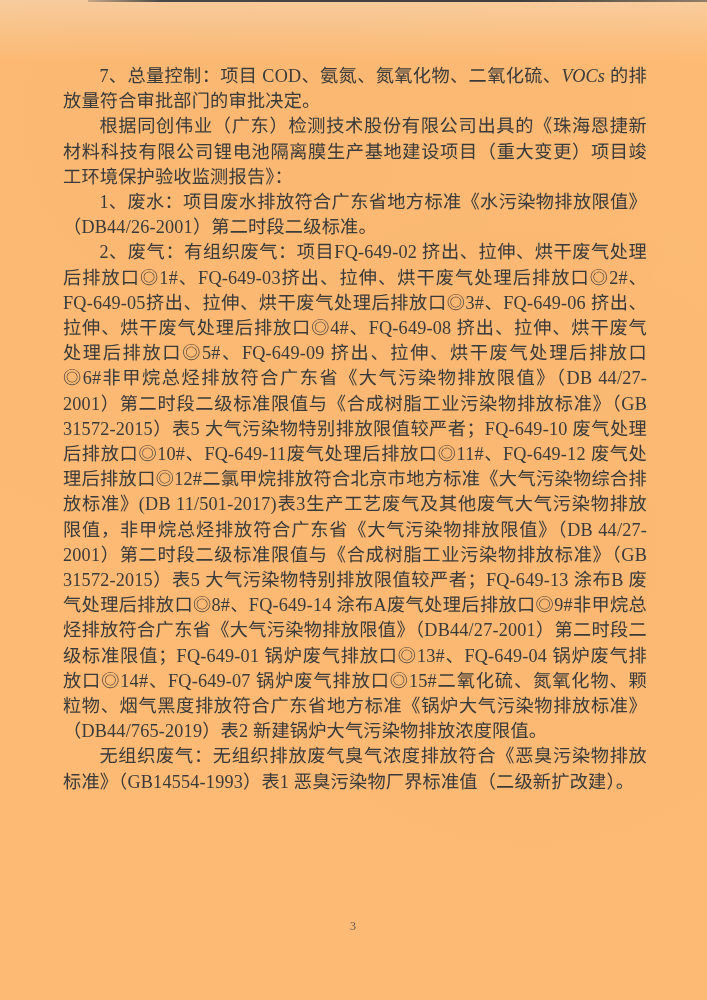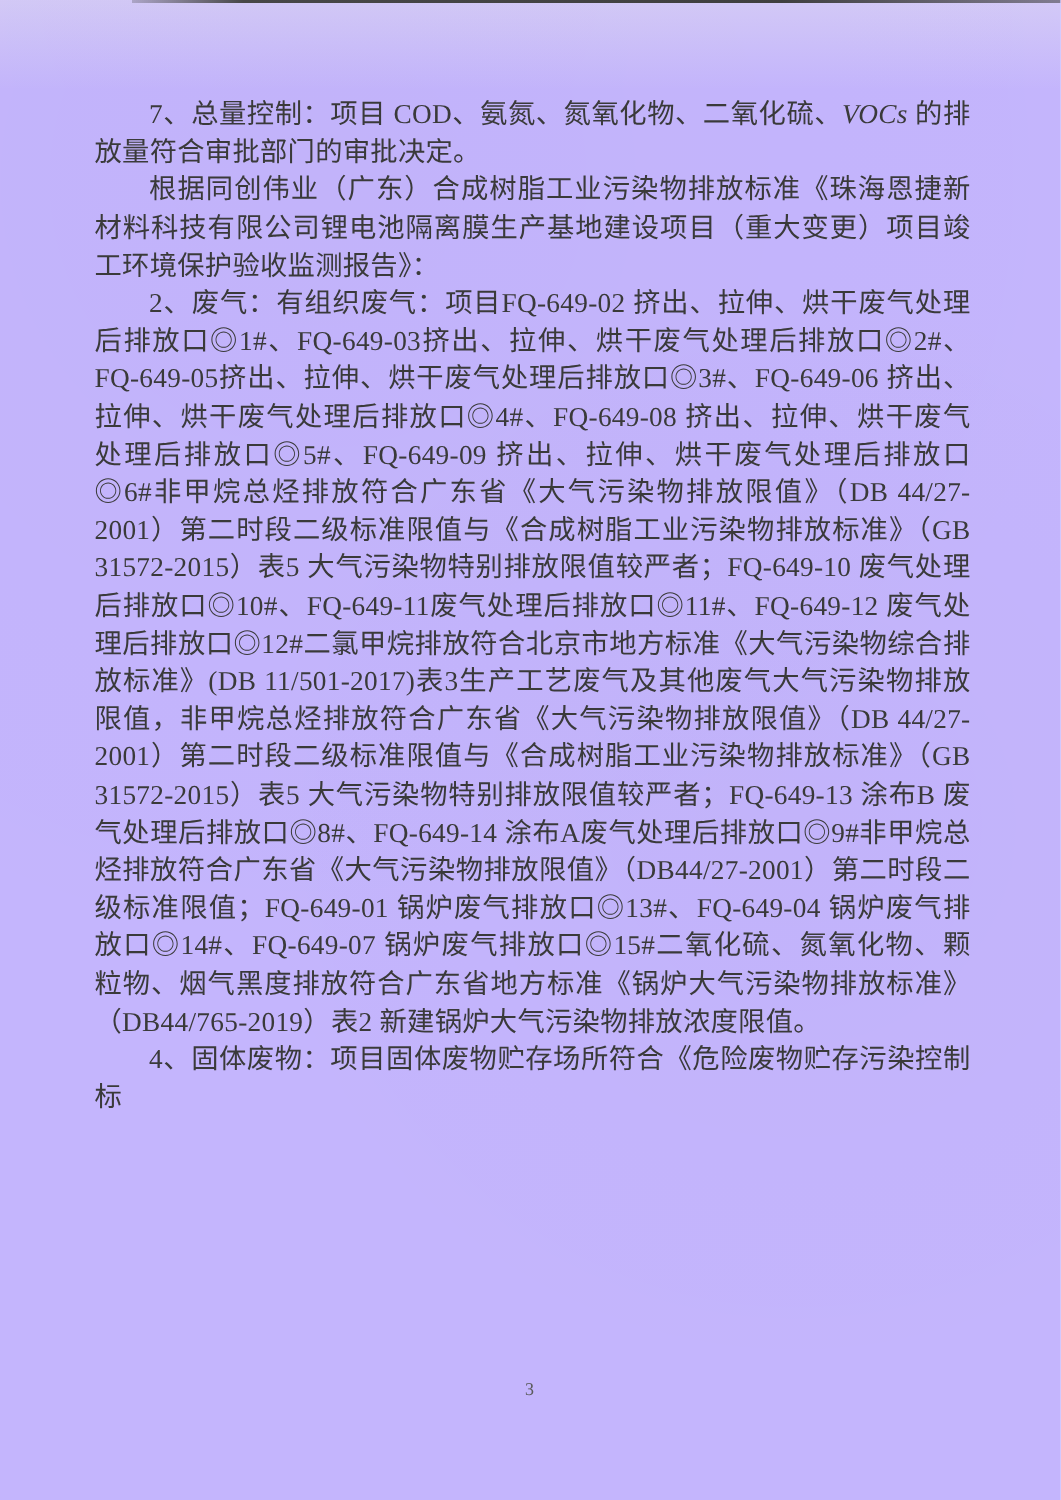--- a/index.html
+++ b/index.html
@@ -9,21 +9,21 @@
   body {
     width: 707px;
     height: 1000px;
     background: #ffffff;
     font-family: "Liberation Serif", serif;
   }
   .page {
     position: relative;
     width: 707px;
     height: 1000px;
-    background: #c4b5fd;
+    background: #fdba74;
     overflow: hidden;
   }
   
   .page::before {
     content: "";
     position: absolute;
     inset: 0;
     background:
       radial-gradient(circle at 30% 12%, rgba(0,0,0,0.012), transparent 60%),
       radial-gradient(circle at 75% 55%, rgba(0,0,0,0.010), transparent 55%),
@@ -77,26 +77,27 @@
 
 <div class="page">
 
   <div class="scan-edge-top"></div>
 
   <div class="content">
 
     <p class="para"><span>7、总量控制：项目 COD、氨氮、氮氧化物、二氧化硫、</span><span class="vocs">VOCs</span><span> 的排放量符合审批部门的审批决定。</span></p>
 
 
-    <p class="para">根据同创伟业（广东）合成树脂工业污染物排放标准《珠海恩捷新材料科技有限公司锂电池隔离膜生产基地建设项目（重大变更）项目竣工环境保护验收监测报告》：</p>
+    <p class="para">根据同创伟业（广东）检测技术股份有限公司出具的《珠海恩捷新材料科技有限公司锂电池隔离膜生产基地建设项目（重大变更）项目竣工环境保护验收监测报告》：</p>
 
+    <p class="para">1、废水：项目废水排放符合广东省地方标准《水污染物排放限值》（DB44/26-2001）第二时段二级标准。</p>
 
     <p class="para">2、废气：有组织废气：项目FQ-649-02 挤出、拉伸、烘干废气处理后排放口◎1#、FQ-649-03挤出、拉伸、烘干废气处理后排放口◎2#、FQ-649-05挤出、拉伸、烘干废气处理后排放口◎3#、FQ-649-06 挤出、拉伸、烘干废气处理后排放口◎4#、FQ-649-08 挤出、拉伸、烘干废气处理后排放口◎5#、FQ-649-09 挤出、拉伸、烘干废气处理后排放口◎6#非甲烷总烃排放符合广东省《大气污染物排放限值》（DB 44/27-2001）第二时段二级标准限值与《合成树脂工业污染物排放标准》（GB 31572-2015）表5 大气污染物特别排放限值较严者；FQ-649-10 废气处理后排放口◎10#、FQ-649-11废气处理后排放口◎11#、FQ-649-12 废气处理后排放口◎12#二氯甲烷排放符合北京市地方标准《大气污染物综合排放标准》(DB 11/501-2017)表3生产工艺废气及其他废气大气污染物排放限值，非甲烷总烃排放符合广东省《大气污染物排放限值》（DB 44/27-2001）第二时段二级标准限值与《合成树脂工业污染物排放标准》（GB 31572-2015）表5 大气污染物特别排放限值较严者；FQ-649-13 涂布B 废气处理后排放口◎8#、FQ-649-14 涂布A废气处理后排放口◎9#非甲烷总烃排放符合广东省《大气污染物排放限值》（DB44/27-2001）第二时段二级标准限值；FQ-649-01 锅炉废气排放口◎13#、FQ-649-04 锅炉废气排放口◎14#、FQ-649-07 锅炉废气排放口◎15#二氧化硫、氮氧化物、颗粒物、烟气黑度排放符合广东省地方标准《锅炉大气污染物排放标准》（DB44/765-2019）表2 新建锅炉大气污染物排放浓度限值。</p>
 
+    <p class="para">无组织废气：无组织排放废气臭气浓度排放符合《恶臭污染物排放标准》（GB14554-1993）表1 恶臭污染物厂界标准值（二级新扩改建）。</p>
 
 
-    <p class="para">4、固体废物：项目固体废物贮存场所符合《危险废物贮存污染控制标</p>
 
   </div>
 
   <div class="page-number">3</div>
 
 </div>
 
 </body></html>

